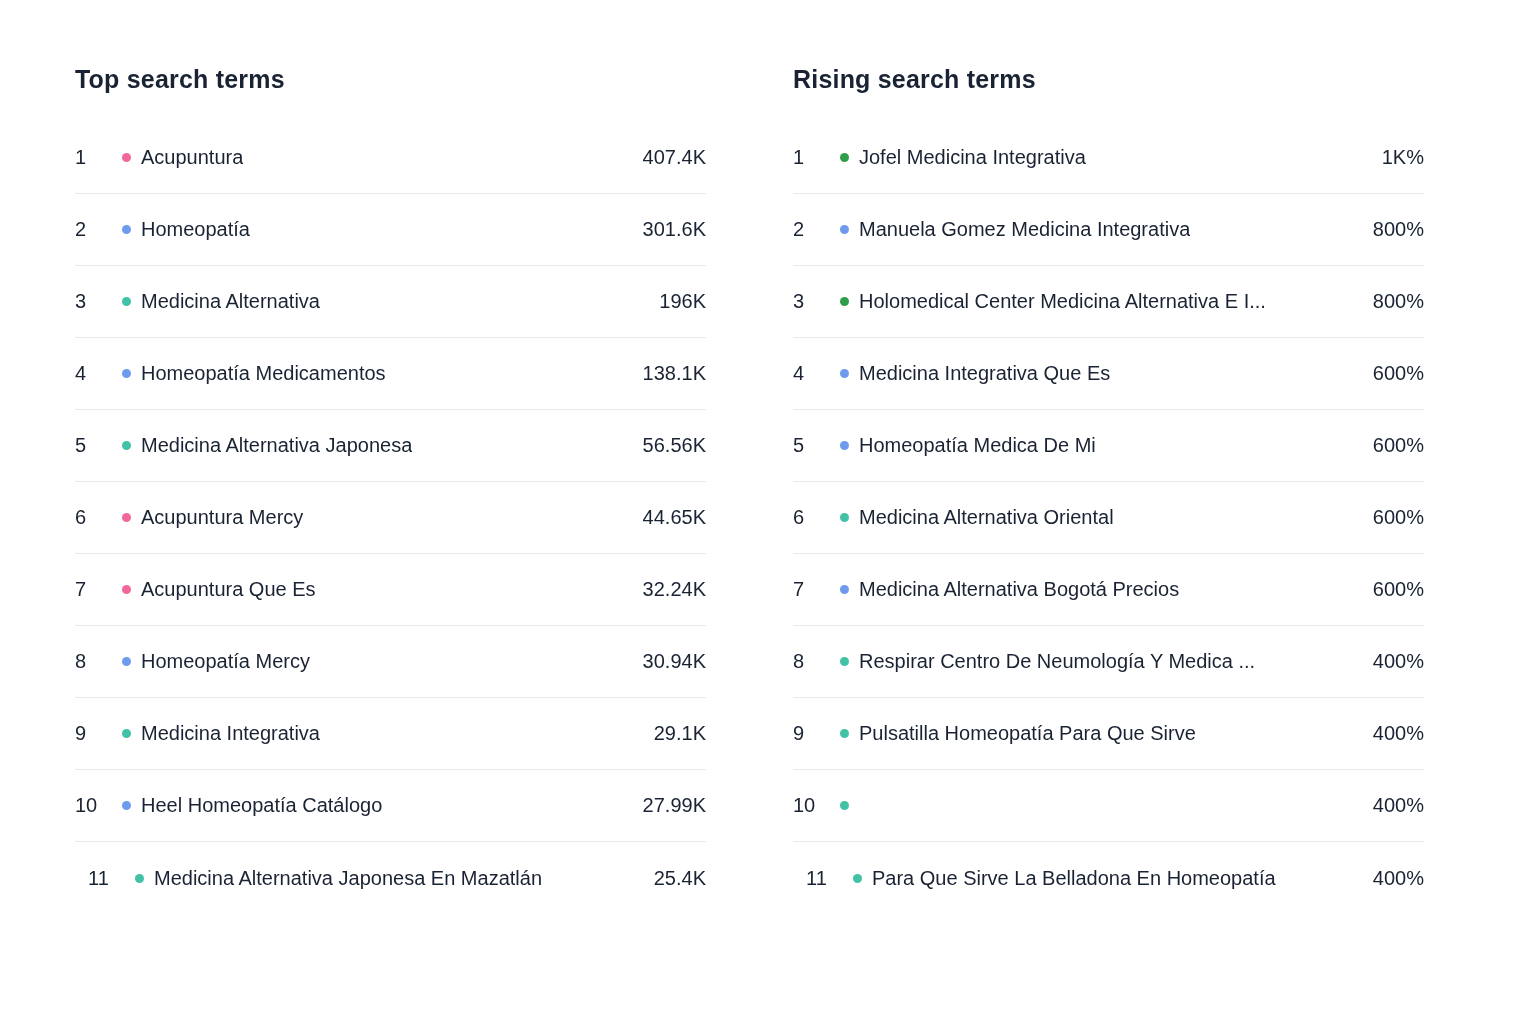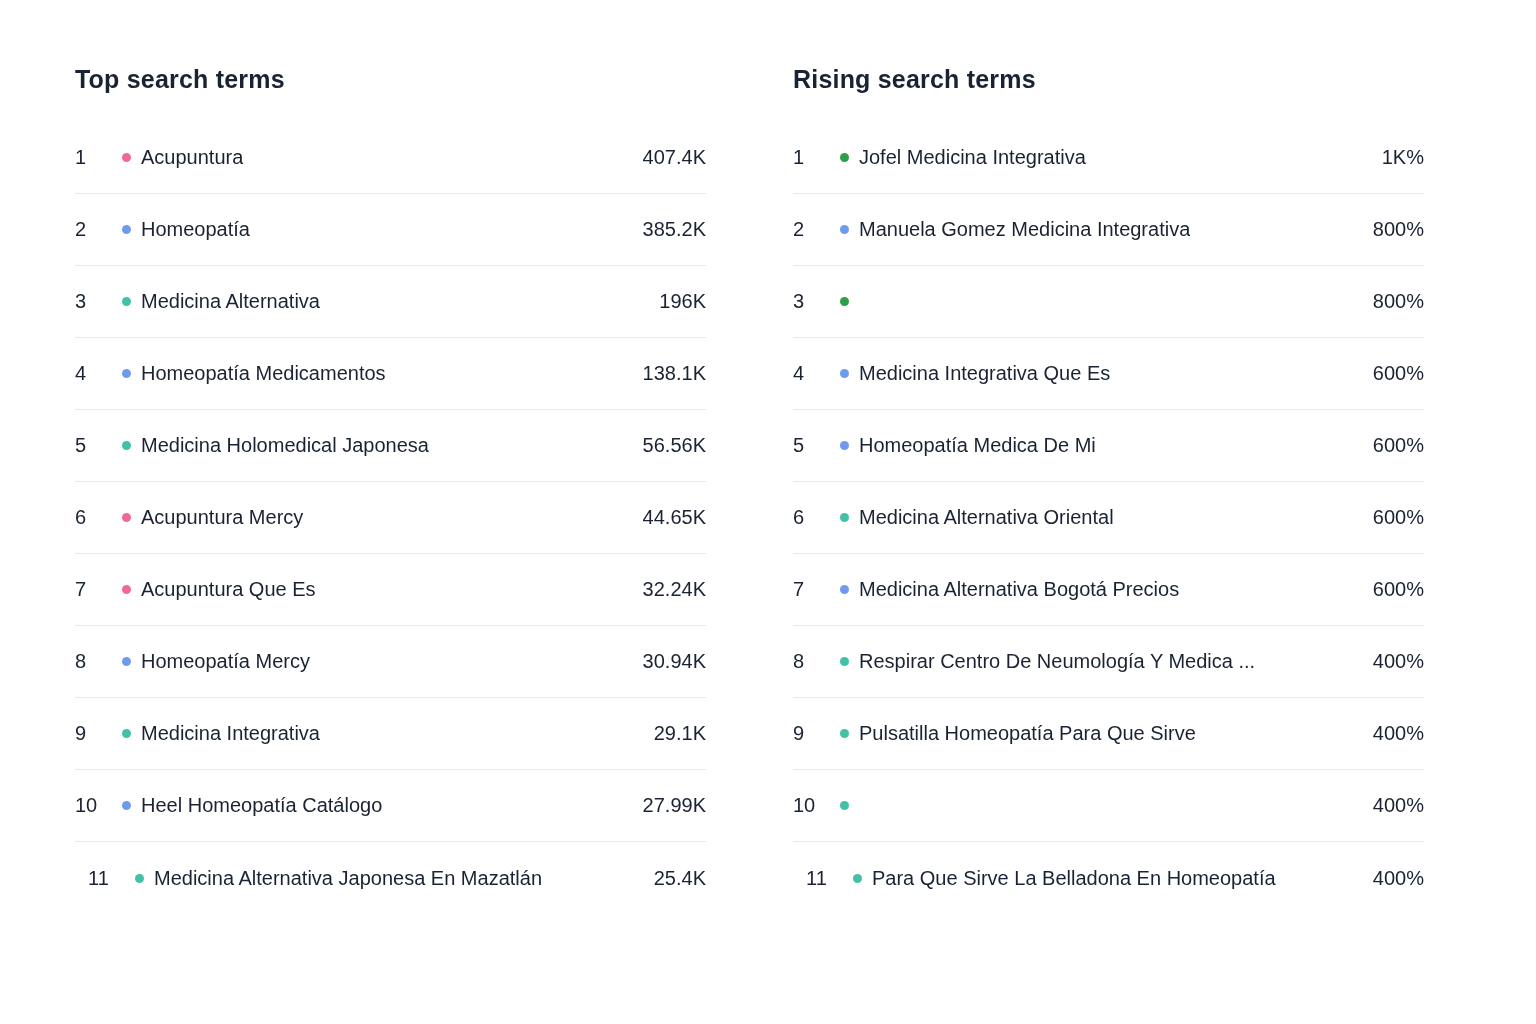--- a/index.html
+++ b/index.html
@@ -81,38 +81,38 @@
     <div class="row">
           <span class="rank">1</span>
           <span class="dot pink"></span>
           <span class="term">Acupuntura</span>
           <span class="value">407.4K</span>
         </div>
         <div class="row">
           <span class="rank">2</span>
           <span class="dot blue"></span>
           <span class="term">Homeopatía</span>
-          <span class="value">385.2K</span>
+          <span class="value">301.6K</span>
         </div>
         <div class="row">
           <span class="rank">3</span>
           <span class="dot teal"></span>
           <span class="term">Medicina Alternativa</span>
           <span class="value">196K</span>
         </div>
         <div class="row">
           <span class="rank">4</span>
           <span class="dot blue"></span>
           <span class="term">Homeopatía Medicamentos</span>
           <span class="value">138.1K</span>
         </div>
         <div class="row">
           <span class="rank">5</span>
           <span class="dot teal"></span>
-          <span class="term">Medicina Holomedical Japonesa</span>
+          <span class="term">Medicina Alternativa Japonesa</span>
           <span class="value">56.56K</span>
         </div>
         <div class="row">
           <span class="rank">6</span>
           <span class="dot pink"></span>
           <span class="term">Acupuntura Mercy</span>
           <span class="value">44.65K</span>
         </div>
         <div class="row">
           <span class="rank">7</span>
@@ -159,20 +159,21 @@
         </div>
         <div class="row">
           <span class="rank">2</span>
           <span class="dot blue"></span>
           <span class="term">Manuela Gomez Medicina Integrativa</span>
           <span class="value">800%</span>
         </div>
         <div class="row">
           <span class="rank">3</span>
           <span class="dot green"></span>
+          <span class="term">Holomedical Center Medicina Alternativa E I...</span>
           <span class="value">800%</span>
         </div>
         <div class="row">
           <span class="rank">4</span>
           <span class="dot blue"></span>
           <span class="term">Medicina Integrativa Que Es</span>
           <span class="value">600%</span>
         </div>
         <div class="row">
           <span class="rank">5</span>

